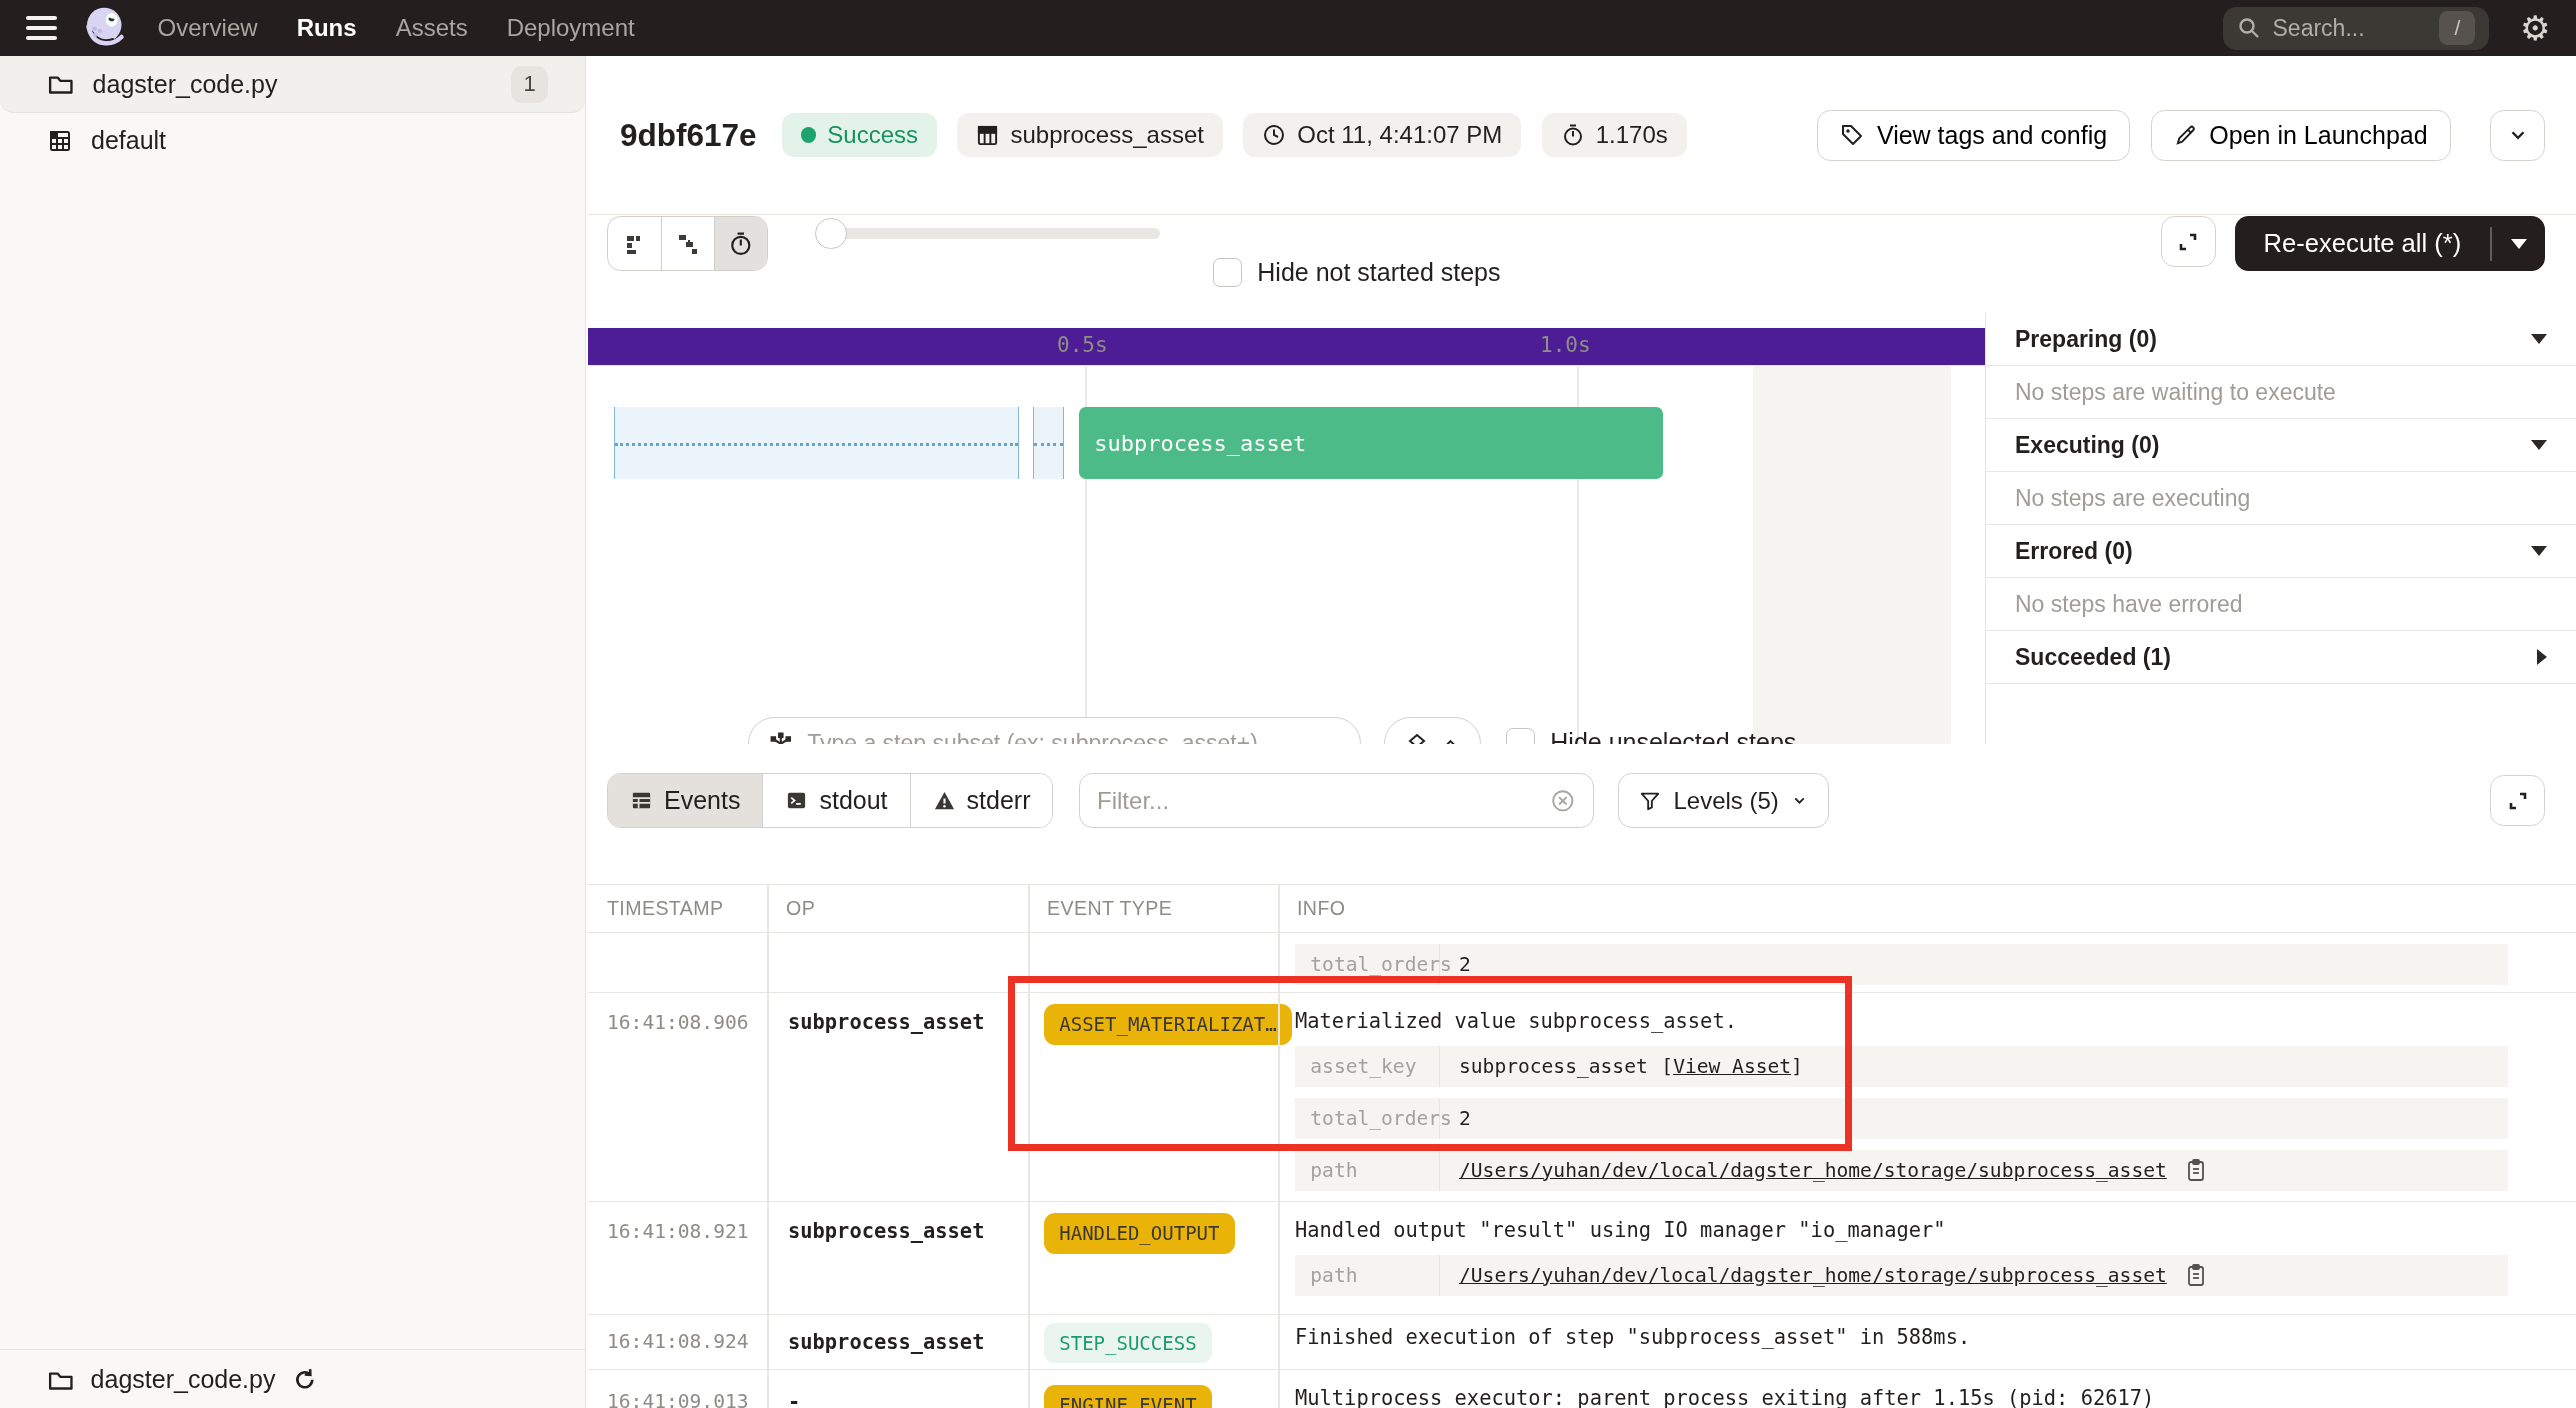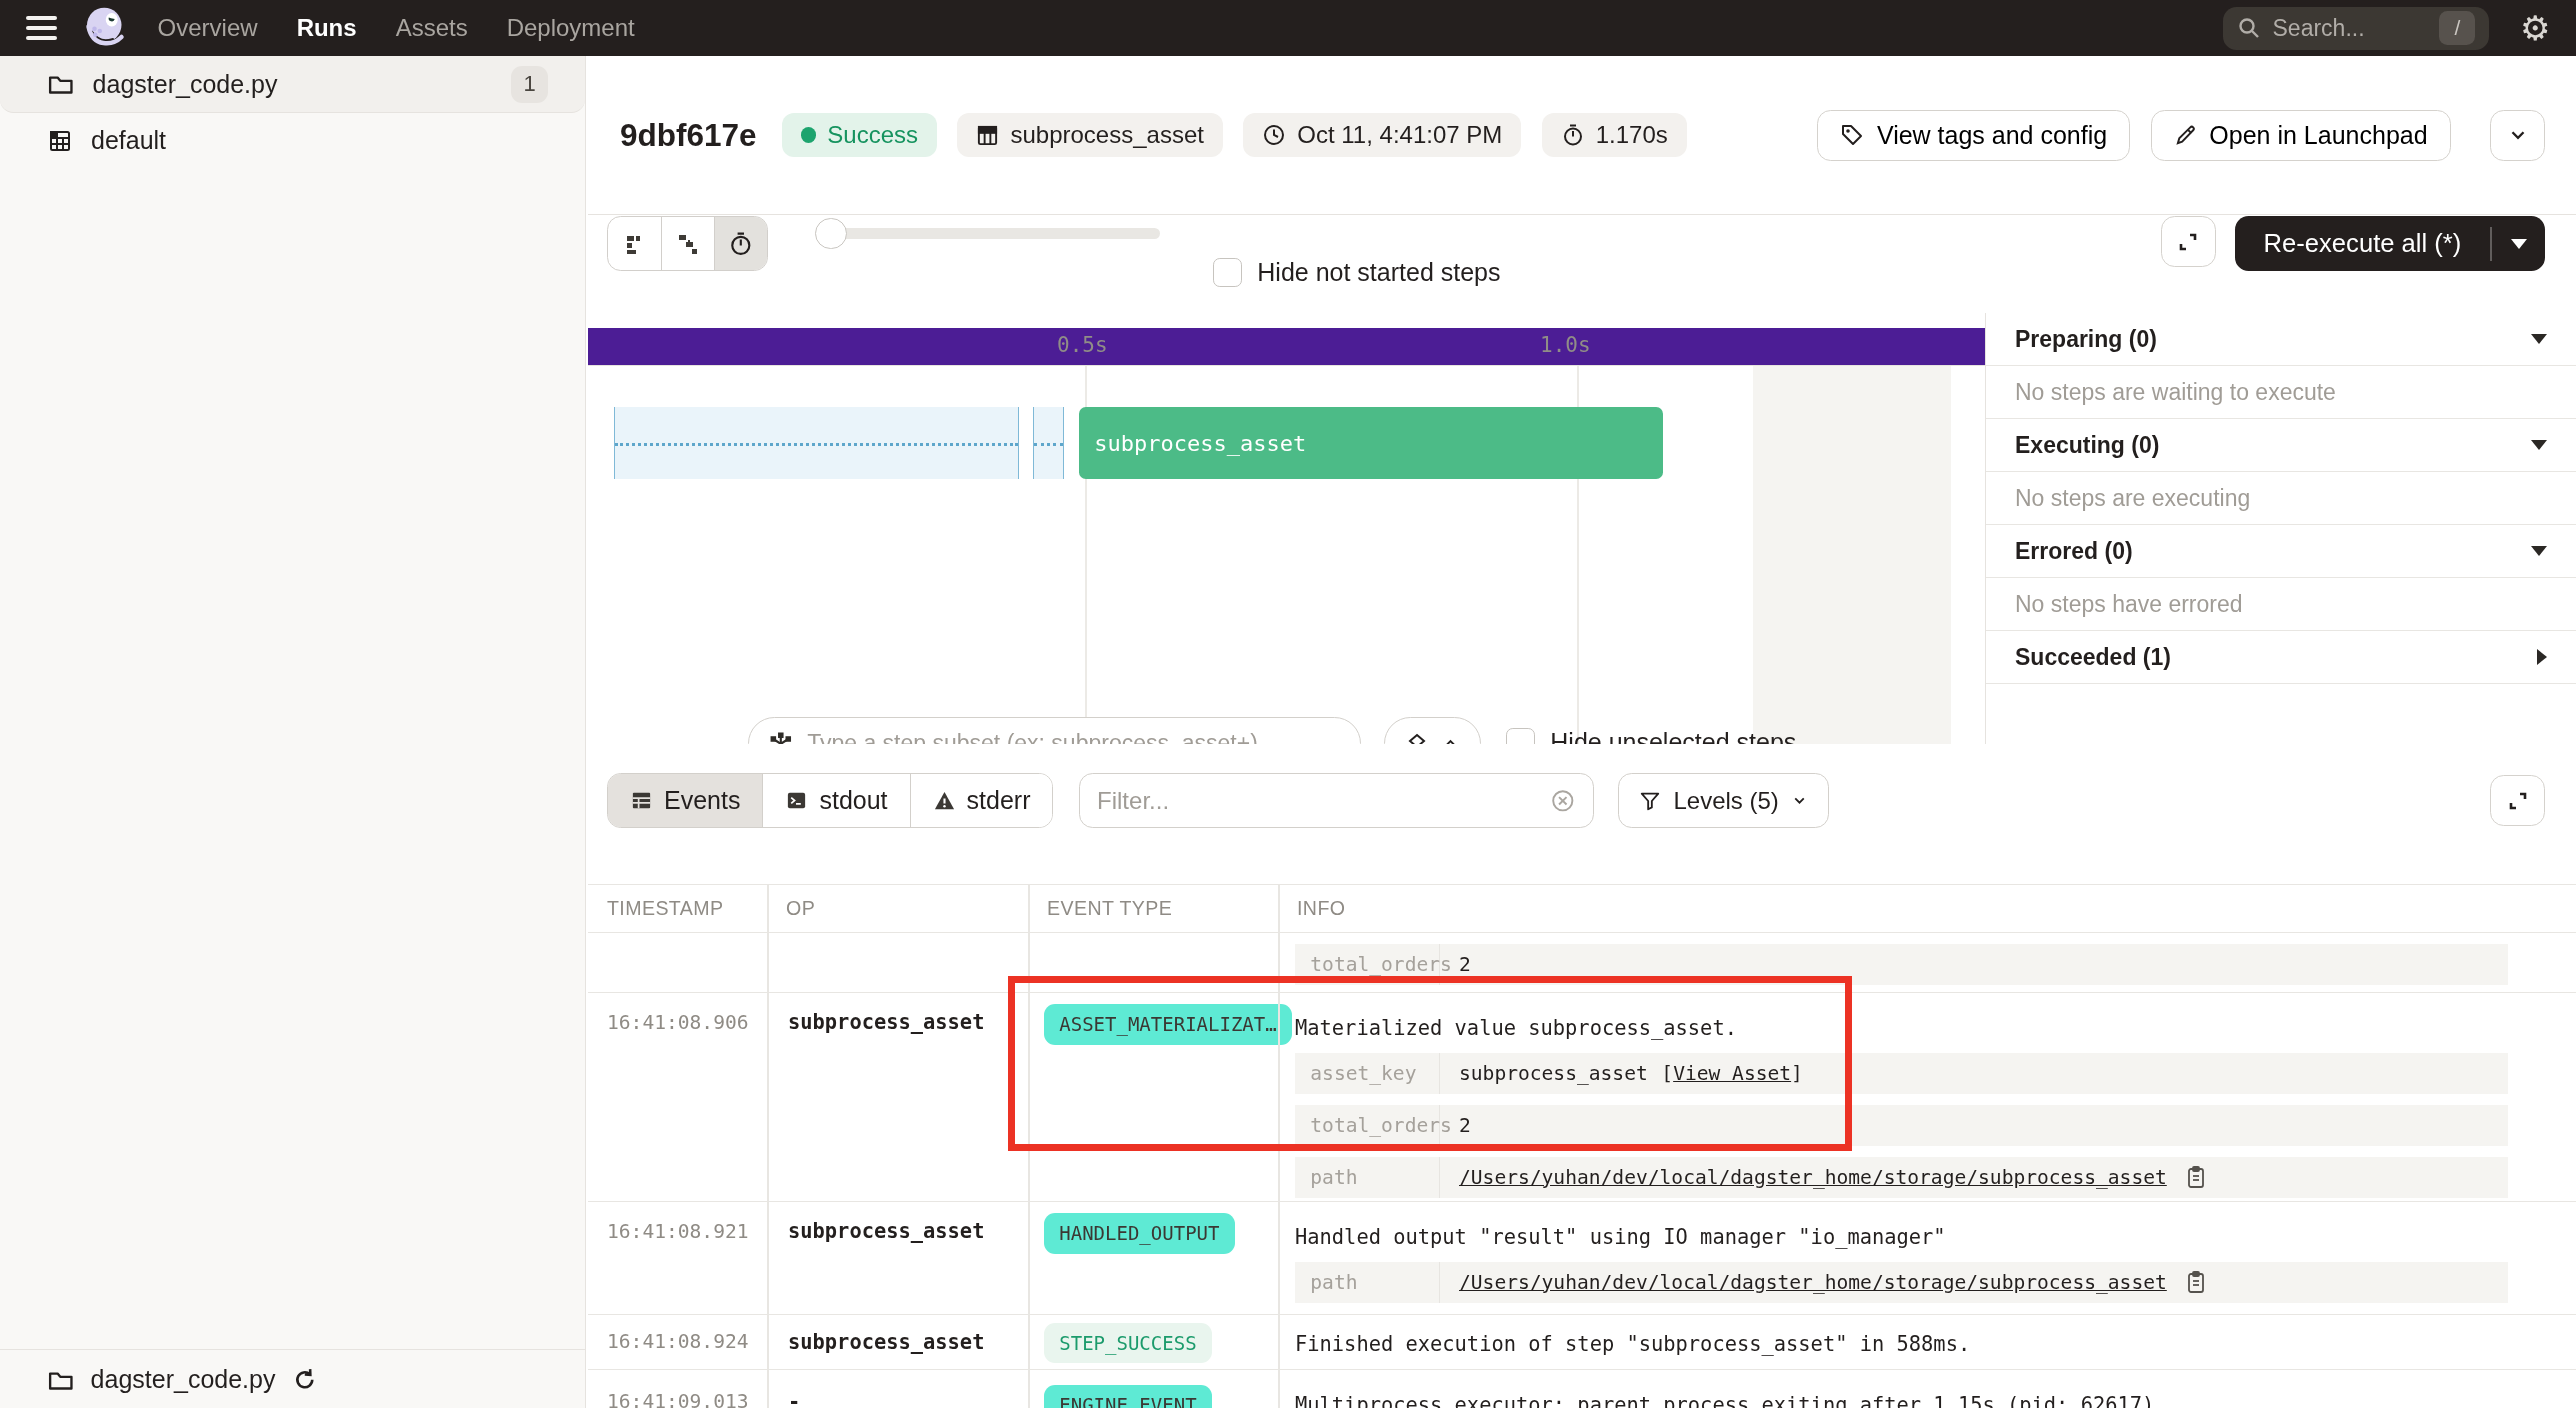--- a/index.html
+++ b/index.html
@@ -174,26 +174,26 @@
     border-top:1.7px solid #e8e6e2; background:#fff;
   }
   .vline { position:absolute; top:0; bottom:0; width:1.7px; background:#e8e6e2; z-index:1; }
   .thead { display:grid; grid-template-columns:179px 261px 250px 1fr; height:48px; border-bottom:1.7px solid #e8e6e2; align-items:center; }
   .th { font-size:19.6px; color:#8f8b85; letter-spacing:0.4px; padding-left:19px; }
   .erow { display:grid; grid-template-columns:179px 261px 250px 1fr; border-bottom:1.7px solid #e8e6e2; position:relative; background:transparent; }
   .c-ts { font-size:19.6px; color:#8f8b85; padding:18px 0 0 19px; }
   .c-op { font-size:20.4px; font-weight:bold; padding:17px 0 0 21px; }
   .c-type { padding:11px 0 0 16px; }
   .type-pill {
-    display:inline-block; background:#5eead4; border-radius:11px; padding:9.4px 15.3px;
+    display:inline-block; background:#eab308; border-radius:11px; padding:9.4px 15.3px;
     font-size:19px; color:#3b3833;
   }
   .type-pill.green { background:#e9f5ee; color:#1c9b6c; }
   .c-info { padding:14.5px 68px 12px 17px; }
-  .info-msg { font-size:20.4px; line-height:27px; margin-top:7px; }
+  .info-msg { font-size:20.4px; line-height:27px; margin-top:0; }
   .kv { display:flex; align-items:stretch; background:#f5f4f1; margin-top:11px; min-height:41px; }
   .kv-key { width:145px; flex:none; display:flex; align-items:center; padding:0 15.3px; color:#a5a19b; font-size:19.6px; border-right:1.7px solid #e7e5e1; }
   .kv-val { display:flex; align-items:center; padding:5.1px 19px; font-size:19.6px; gap:13.6px; flex-wrap:wrap; }
   .kv-link { text-decoration:underline; cursor:pointer; color:#231f1e; }
   .no-underline { text-decoration:none; }
   .copy-btn { display:inline-flex; margin-left:5.1px; cursor:pointer; }
 
   
   #highlight-box {
     position:absolute; left:1008px; top:976px; width:844px; height:175px;

